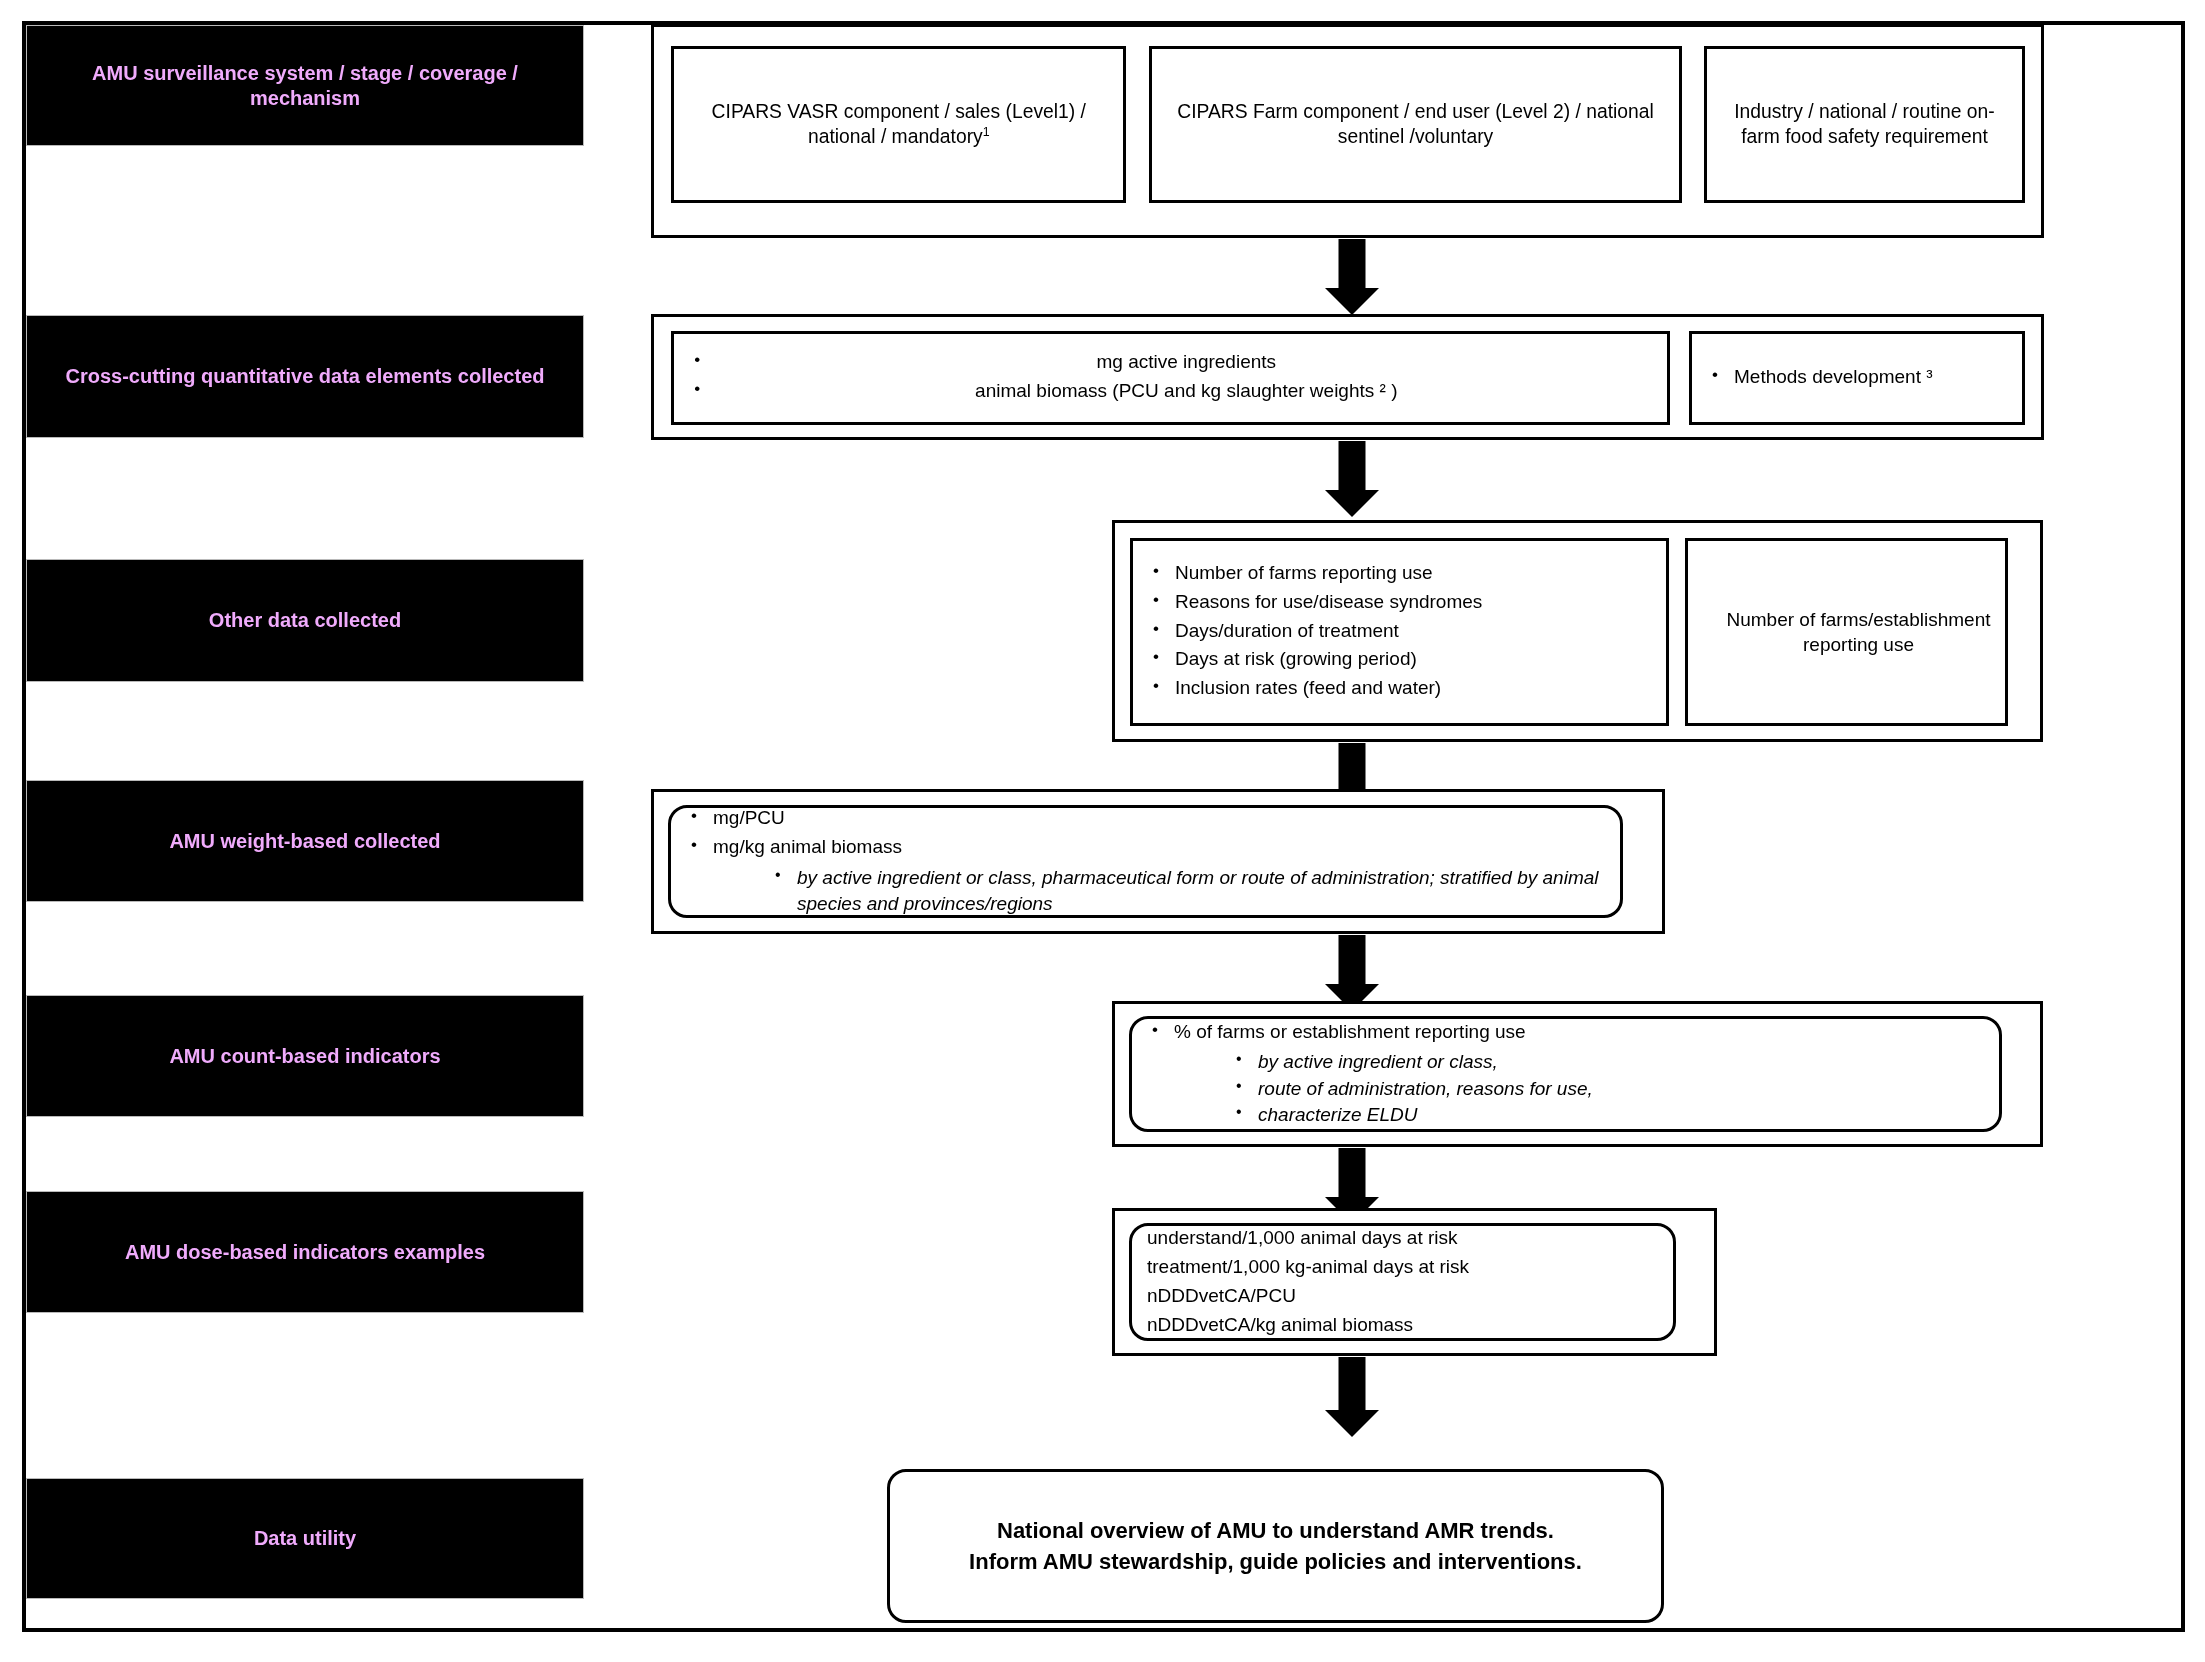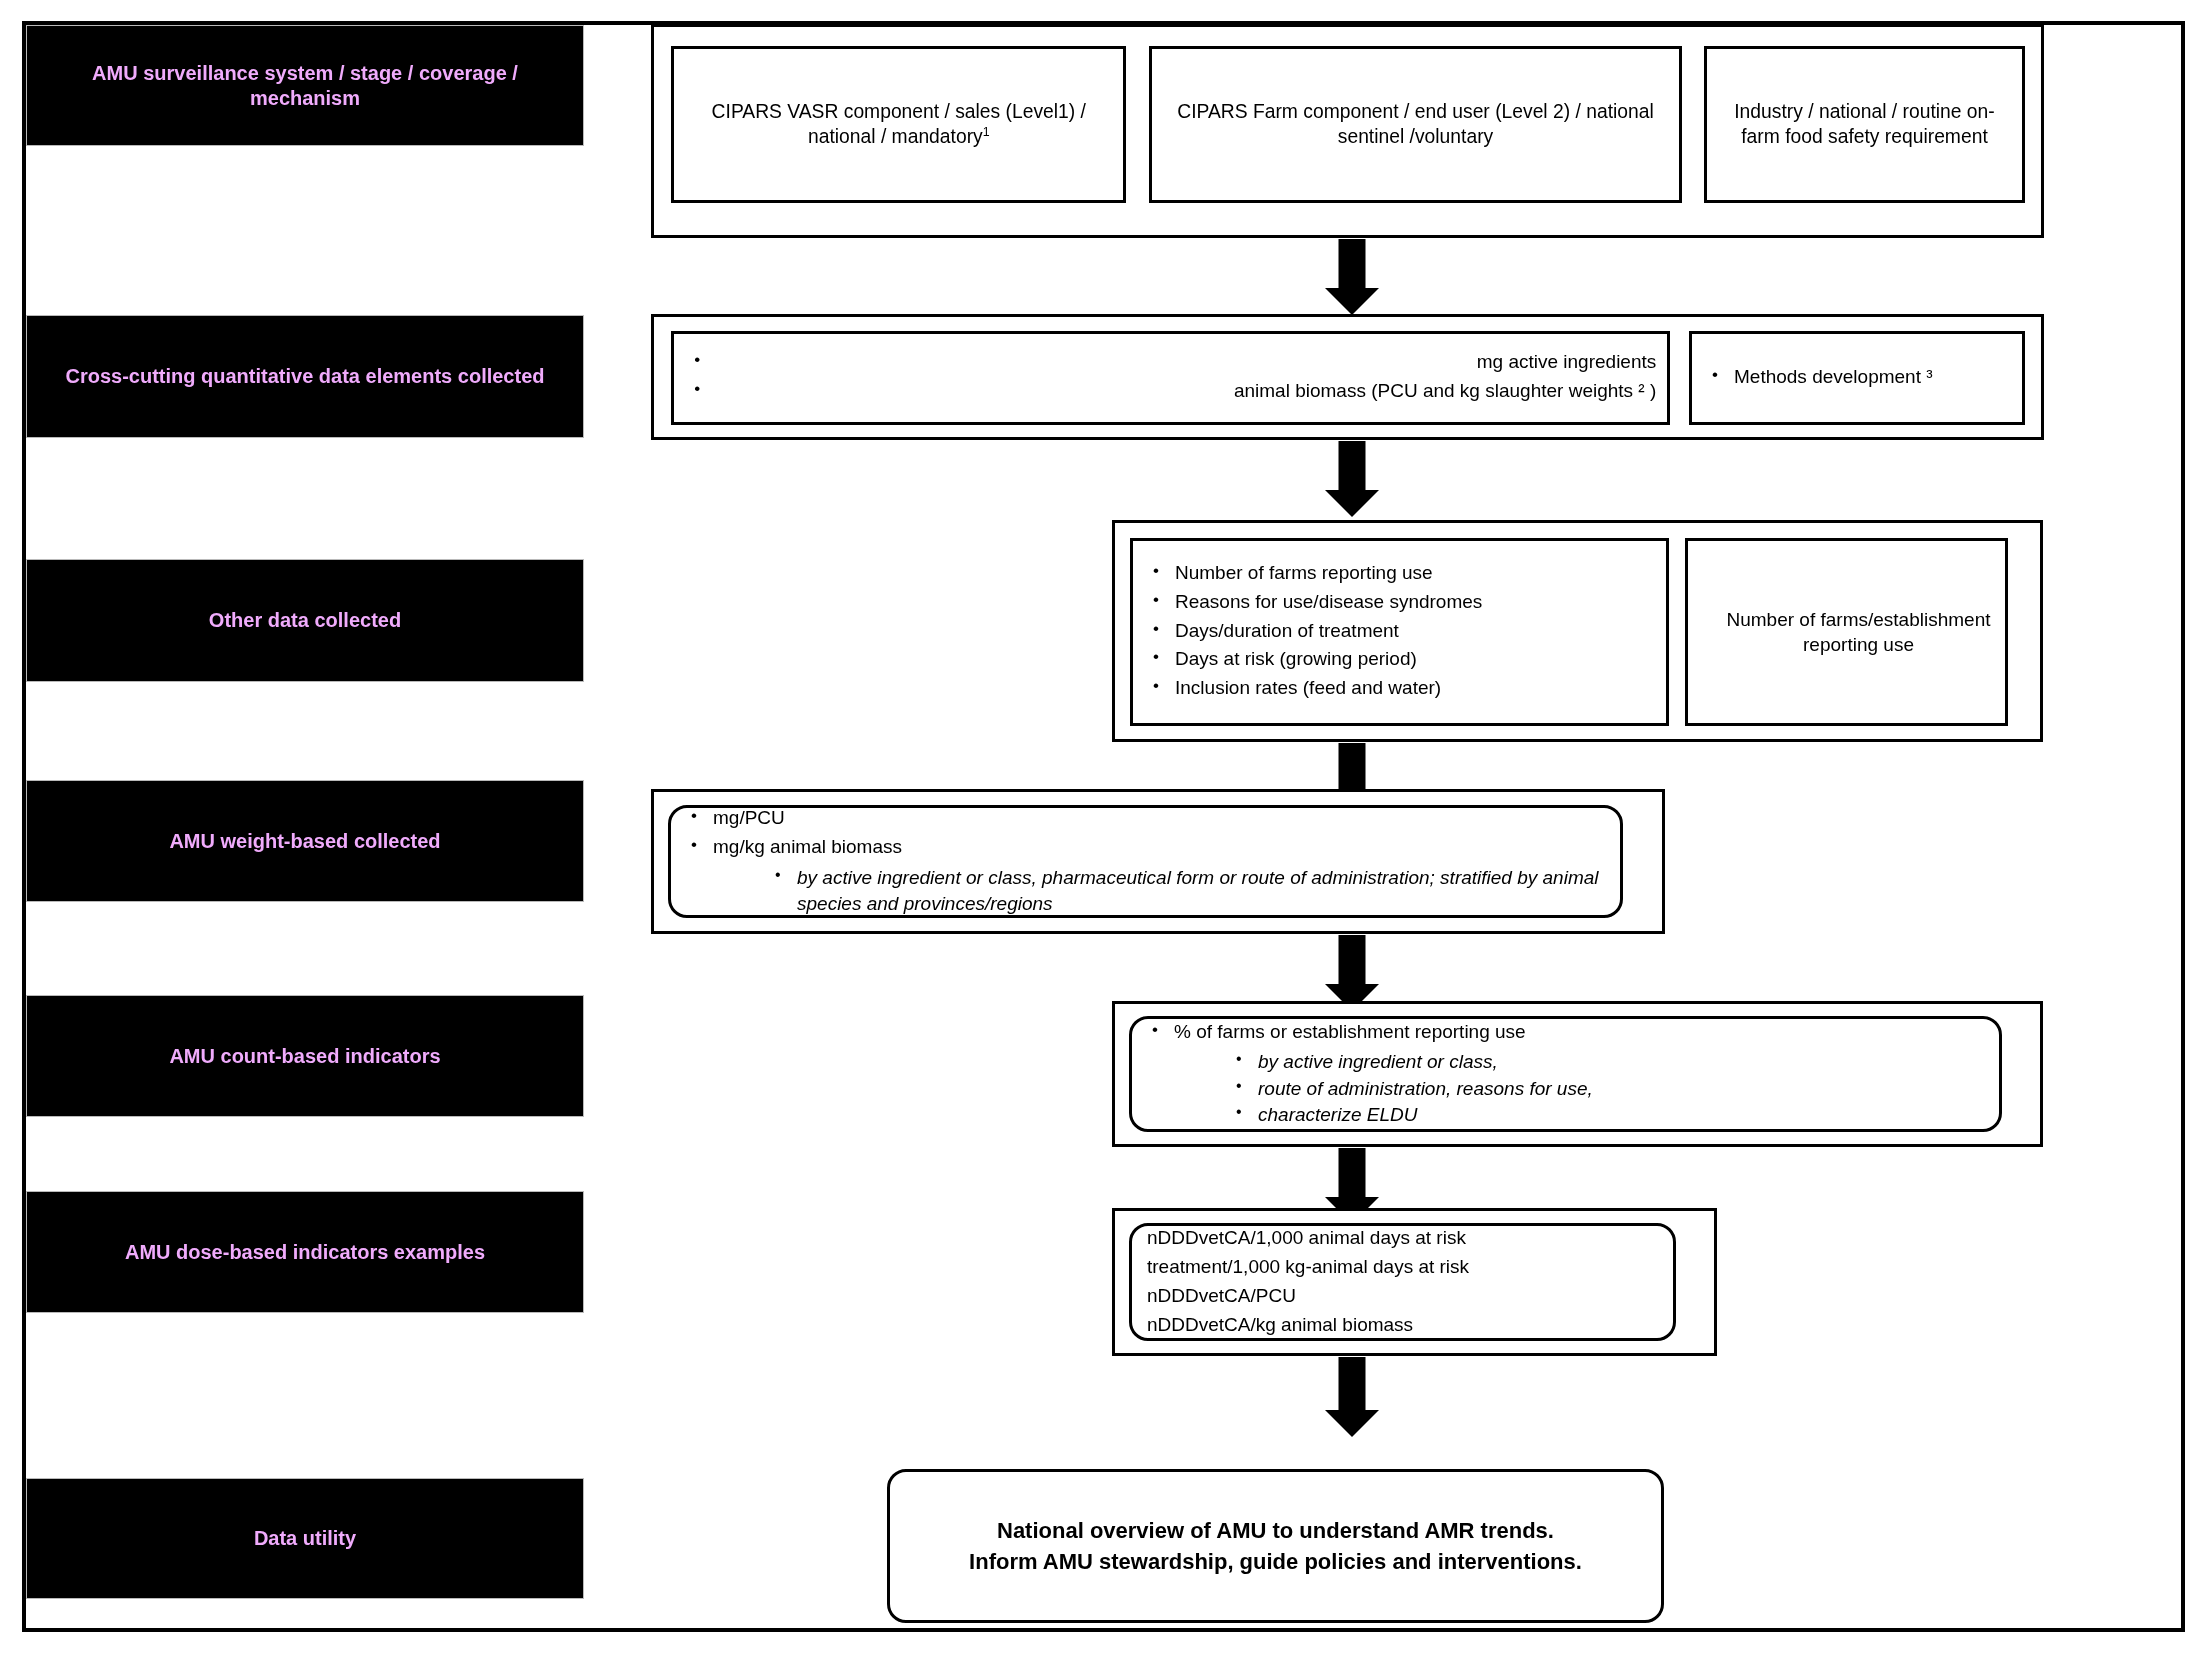--- a/index.html
+++ b/index.html
@@ -237,21 +237,21 @@
 
   <div class="abs arrow" style="left:1326px;top:214px;width:0;height:75px;">
     <div class="shaft" style="width:27px;height:49px;"></div>
     <div class="head" style="top:49px;"></div>
   </div>
 
   <div class="abs outer-box" style="left:625px;top:289px;width:1393px;height:126px;">
 
     <div class="abs inner-box" style="left:17.3px;top:14px;width:999px;height:94px;">
       <div class="list-pad">
-        <ul class="bullets" style="text-align:right;">
+        <ul class="bullets" style="text-align:center;">
           <li>mg active ingredients</li>
           <li>animal biomass (PCU and kg slaughter weights ² )</li>
         </ul>
       </div>
     </div>
 
     <div class="abs inner-box" style="left:1035px;top:14px;width:336px;height:94px;">
       <div class="list-pad">
         <ul class="bullets" style="text-align:left;">
           <li>Methods development ³</li>
@@ -327,21 +327,21 @@
 
   <div class="abs arrow" style="left:1326px;top:1123px;width:0;height:75px;">
     <div class="shaft" style="width:27px;height:49px;"></div>
     <div class="head" style="top:49px;"></div>
   </div>
 
   <div class="abs outer-box" style="left:1086px;top:1183px;width:605px;height:148px;">
 
     <div class="abs inner-box rounded" style="left:14px;top:12px;width:547px;height:118px;">
       <div class="plain-lines" style="text-align:left;">
-        <div>nDDDvetCA/1,000 animal days at risk</div>
+        <div>understand/1,000 animal days at risk</div>
         <div>treatment/1,000 kg-animal days at risk</div>
         <div>nDDDvetCA/PCU</div>
         <div>nDDDvetCA/kg animal biomass</div>
       </div>
     </div>
   </div>
 
   <div class="abs arrow" style="left:1326px;top:1332px;width:0;height:80px;">
     <div class="shaft" style="width:27px;height:54px;"></div>
     <div class="head" style="top:53px;"></div>

